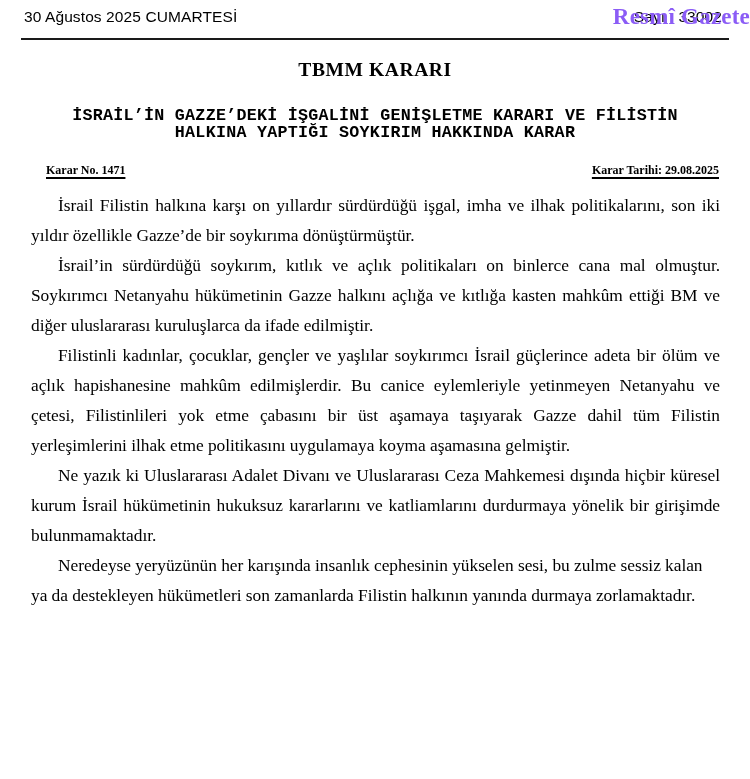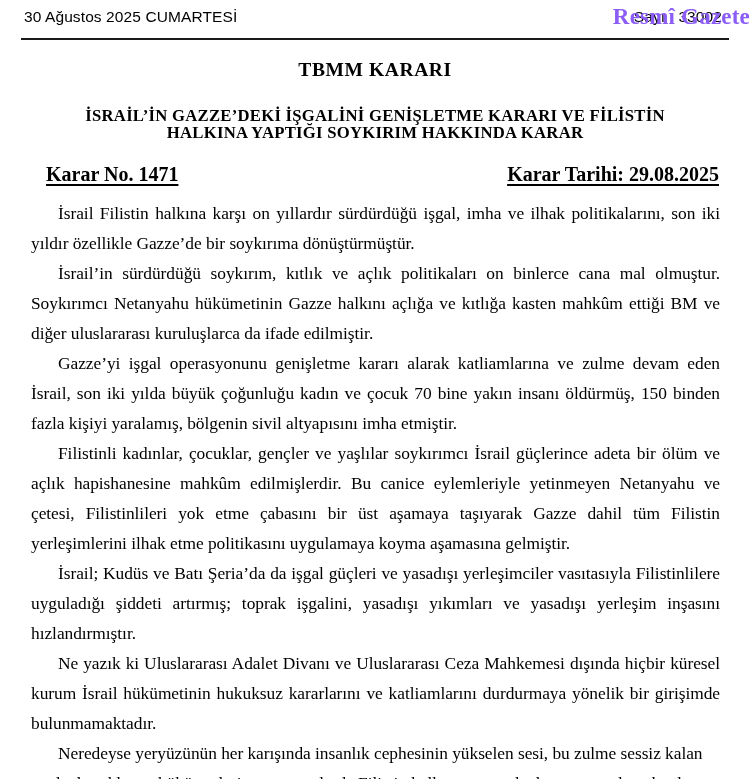--- a/index.html
+++ b/index.html
@@ -74,35 +74,36 @@
     margin: 0;
     padding-top: 21px;
   }
   .subtitle-block {
     text-align: center;
     font-weight: bold;
     font-size: 16.7px;
     letter-spacing: 0.25px;
     padding-top: 27px;
     line-height: 1.0;
+    font-family: Liberation Mono, monospace;
   }
   .subtitle-line { display: block; }
   .subtitle-line + .subtitle-line { }
 
   
   .meta-row {
     display: flex;
     justify-content: space-between;
     align-items: baseline;
     padding: 0 31px 0 46px;
     margin-top: 22px;
   }
   .meta-item {
     font-weight: bold;
-    font-size: 20px;
+    font-size: 12px;
     text-decoration: underline;
     text-underline-offset: 3px;
     text-decoration-thickness: 1.6px;
     white-space: nowrap;
   }
 
   
   .body-text {
     padding: 0 30px 0 31px;
     margin-top: 12px;
@@ -139,20 +140,18 @@
   </div>
 
   <div class="meta-row">
     <span class="meta-item">Karar No. 1471</span>
     <span class="meta-item">Karar Tarihi: 29.08.2025</span>
   </div>
 
   <article class="body-text">
     <p>İsrail Filistin halkına karşı on yıllardır sürdürdüğü işgal, imha ve ilhak politikalarını, son iki yıldır özellikle Gazze’de bir soykırıma dönüştürmüştür.</p>
     <p>İsrail’in sürdürdüğü soykırım, kıtlık ve açlık politikaları on binlerce cana mal olmuştur. Soykırımcı Netanyahu hükümetinin Gazze halkını açlığa ve kıtlığa kasten mahkûm ettiği BM ve diğer uluslararası kuruluşlarca da ifade edilmiştir.</p>
-    <p>Gazze’yi işgal operasyonunu genişletme kararı alarak katliamlarına ve zulme devam eden İsrail, son iki yılda büyük çoğunluğu kadın ve çocuk 70 bine yakın insanı öldürmüş, 150 binden fazla kişiyi yaralamış, bölgenin sivil altyapısını imha etmiştir.</p>
     <p>Filistinli kadınlar, çocuklar, gençler ve yaşlılar soykırımcı İsrail güçlerince adeta bir ölüm ve açlık hapishanesine mahkûm edilmişlerdir. Bu canice eylemleriyle yetinmeyen Netanyahu ve çetesi, Filistinlileri yok etme çabasını bir üst aşamaya taşıyarak Gazze dahil tüm Filistin yerleşimlerini ilhak etme politikasını uygulamaya koyma aşamasına gelmiştir.</p>
-    <p>İsrail; Kudüs ve Batı Şeria’da da işgal güçleri ve yasadışı yerleşimciler vasıtasıyla Filistinlilere uyguladığı şiddeti artırmış; toprak işgalini, yasadışı yıkımları ve yasadışı yerleşim inşasını hızlandırmıştır.</p>
     <p>Ne yazık ki Uluslararası Adalet Divanı ve Uluslararası Ceza Mahkemesi dışında hiçbir küresel kurum İsrail hükümetinin hukuksuz kararlarını ve katliamlarını durdurmaya yönelik bir girişimde bulunmamaktadır.</p>
     <p>Neredeyse yeryüzünün her karışında insanlık cephesinin yükselen sesi, bu zulme sessiz kalan ya da destekleyen hükümetleri son zamanlarda Filistin halkının yanında durmaya zorlamaktadır.</p>
   </article>
 
 </div>
 
 </body></html>

